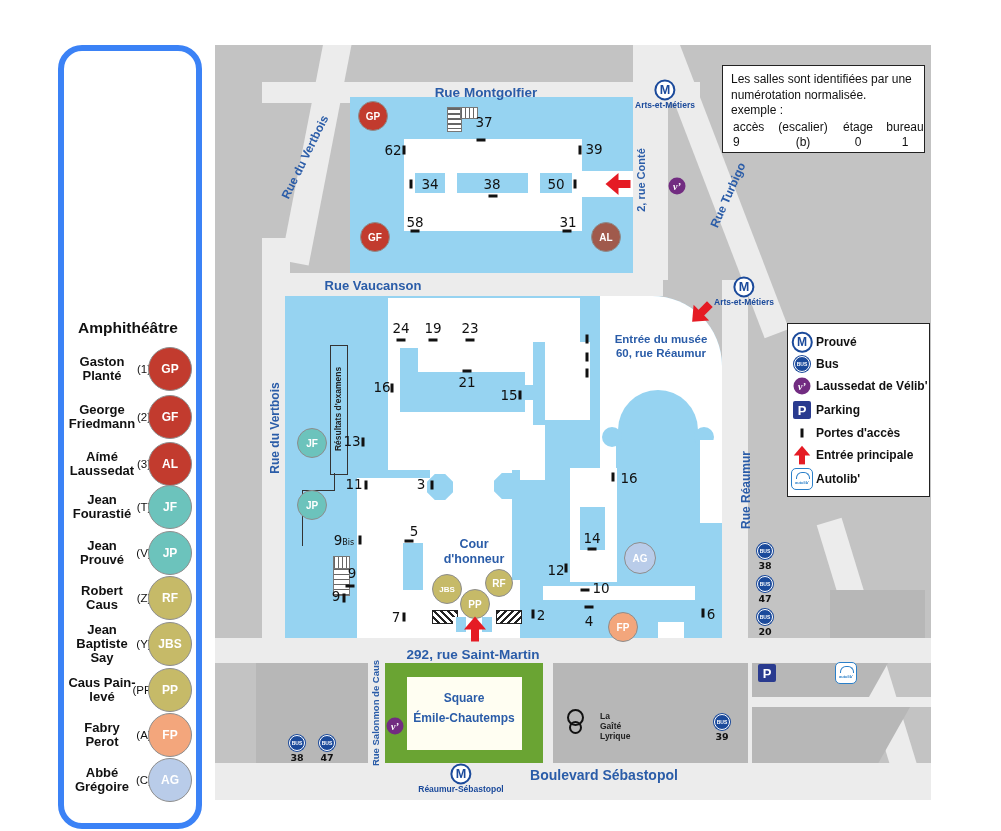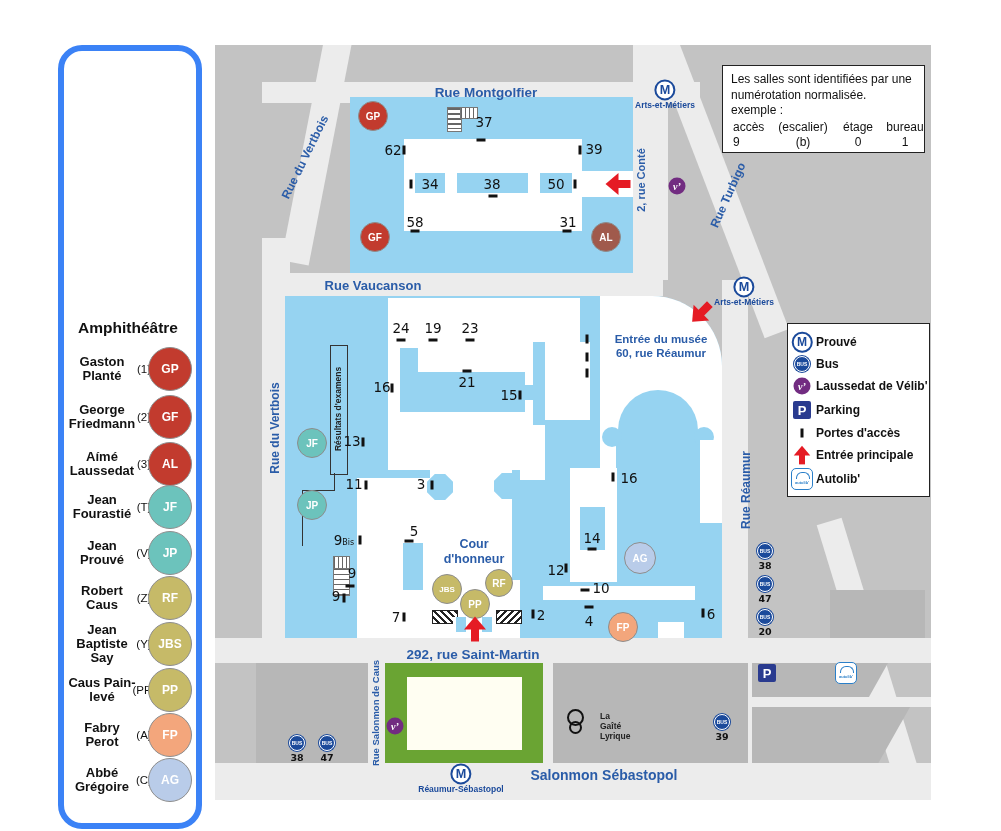--- a/index.html
+++ b/index.html
@@ -207,25 +207,27 @@
     <div id="dyn" class="abs" style="left:0;top:0;width:100%;height:100%;">
         <div style="position: absolute; color: rgb(42, 92, 168); font: bold 13.5px &quot;Liberation Sans&quot;, sans-serif; white-space: pre; text-align: center; left: 271px; top: 47px; transform: translate(-50%, -50%);">Rue Montgolfier</div>
         <div style="position: absolute; color: rgb(42, 92, 168); font: bold 12px &quot;Liberation Sans&quot;, sans-serif; white-space: pre; text-align: center; left: 90px; top: 112px; transform: translate(-50%, -50%) rotate(-64deg);">Rue du Vertbois</div>
         <div style="position: absolute; color: rgb(42, 92, 168); font: bold 12px &quot;Liberation Sans&quot;, sans-serif; white-space: pre; text-align: center; left: 60px; top: 383px; transform: translate(-50%, -50%) rotate(-90deg);">Rue du Vertbois</div>
         <div style="position: absolute; color: rgb(42, 92, 168); font: bold 13px &quot;Liberation Sans&quot;, sans-serif; white-space: pre; text-align: center; left: 158px; top: 240px; transform: translate(-50%, -50%);">Rue Vaucanson</div>
         <div style="position: absolute; color: rgb(42, 92, 168); font: bold 11px &quot;Liberation Sans&quot;, sans-serif; white-space: pre; text-align: center; left: 426px; top: 135px; transform: translate(-50%, -50%) rotate(-90deg);">2, rue Conté</div>
         <div style="position: absolute; color: rgb(42, 92, 168); font: bold 12px &quot;Liberation Sans&quot;, sans-serif; white-space: pre; text-align: center; left: 513px; top: 150px; transform: translate(-50%, -50%) rotate(-66deg);">Rue Turbigo</div>
         <div style="position: absolute; color: rgb(42, 92, 168); font: bold 12px &quot;Liberation Sans&quot;, sans-serif; white-space: pre; text-align: center; left: 531px; top: 445px; transform: translate(-50%, -50%) rotate(-90deg);">Rue Réaumur</div>
         <div style="position: absolute; color: rgb(42, 92, 168); font: bold 13.5px &quot;Liberation Sans&quot;, sans-serif; white-space: pre; text-align: center; left: 258px; top: 609px; transform: translate(-50%, -50%);">292, rue Saint-Martin</div>
         <div style="position: absolute; color: rgb(42, 92, 168); font: bold 9.5px &quot;Liberation Sans&quot;, sans-serif; white-space: pre; text-align: center; left: 160px; top: 668px; transform: translate(-50%, -50%) rotate(-90deg);">Rue Salonmon de Caus</div>
-        <div style="position: absolute; color: rgb(42, 92, 168); font: bold 14px &quot;Liberation Sans&quot;, sans-serif; white-space: pre; text-align: center; left: 389px; top: 730px; transform: translate(-50%, -50%);">Salonmon Sébastopol</div>
+        <div style="position: absolute; color: rgb(42, 92, 168); font: bold 14px &quot;Liberation Sans&quot;, sans-serif; white-space: pre; text-align: center; left: 389px; top: 730px; transform: translate(-50%, -50%);">Boulevard Sébastopol</div>
         <div style="position: absolute; color: rgb(42, 92, 168); font: bold 11.5px / 14px &quot;Liberation Sans&quot;, sans-serif; white-space: pre; text-align: center; left: 446px; top: 301px; transform: translate(-50%, -50%);">Entrée du musée
 60, rue Réaumur</div>
         <div style="position: absolute; color: rgb(42, 92, 168); font: bold 12.5px / 15px &quot;Liberation Sans&quot;, sans-serif; white-space: pre; text-align: center; left: 259px; top: 507px; transform: translate(-50%, -50%);">Cour
 d'honneur</div>
+        <div style="position: absolute; color: rgb(42, 92, 168); font: bold 12px / 20px &quot;Liberation Sans&quot;, sans-serif; white-space: pre; text-align: center; left: 249px; top: 663px; transform: translate(-50%, -50%);">Square
+Émile-Chautemps</div>
         <div style="position: absolute; color: rgb(34, 34, 34); font: bold 8.5px &quot;Liberation Sans&quot;, sans-serif; white-space: pre; text-align: center; left: 123px; top: 364px; transform: translate(-50%, -50%) rotate(-90deg);">Résultats d'examens</div>
         <div style="position: absolute; color: rgb(34, 34, 34); font: bold 8.5px / 10px &quot;Liberation Sans&quot;, sans-serif; white-space: pre; text-align: left; left: 385px; top: 666px;">La
 Gaîté
 Lyrique</div>
         <div style="position: absolute; left: 269px; top: 77px; transform: translate(-50%, -50%); color: rgb(17, 17, 17); font: 500 13.5px &quot;DejaVu Sans&quot;, sans-serif; white-space: nowrap;">37</div>
         <div style="position: absolute; left: 178px; top: 105px; transform: translate(-50%, -50%); color: rgb(17, 17, 17); font: 500 13.5px &quot;DejaVu Sans&quot;, sans-serif; white-space: nowrap;">62</div>
         <div style="position: absolute; left: 379px; top: 104px; transform: translate(-50%, -50%); color: rgb(17, 17, 17); font: 500 13.5px &quot;DejaVu Sans&quot;, sans-serif; white-space: nowrap;">39</div>
         <div style="position: absolute; left: 215px; top: 139px; transform: translate(-50%, -50%); color: rgb(17, 17, 17); font: 500 13.5px &quot;DejaVu Sans&quot;, sans-serif; white-space: nowrap;">34</div>
         <div style="position: absolute; left: 277px; top: 139px; transform: translate(-50%, -50%); color: rgb(17, 17, 17); font: 500 13.5px &quot;DejaVu Sans&quot;, sans-serif; white-space: nowrap;">38</div>
         <div style="position: absolute; left: 341px; top: 139px; transform: translate(-50%, -50%); color: rgb(17, 17, 17); font: 500 13.5px &quot;DejaVu Sans&quot;, sans-serif; white-space: nowrap;">50</div>

